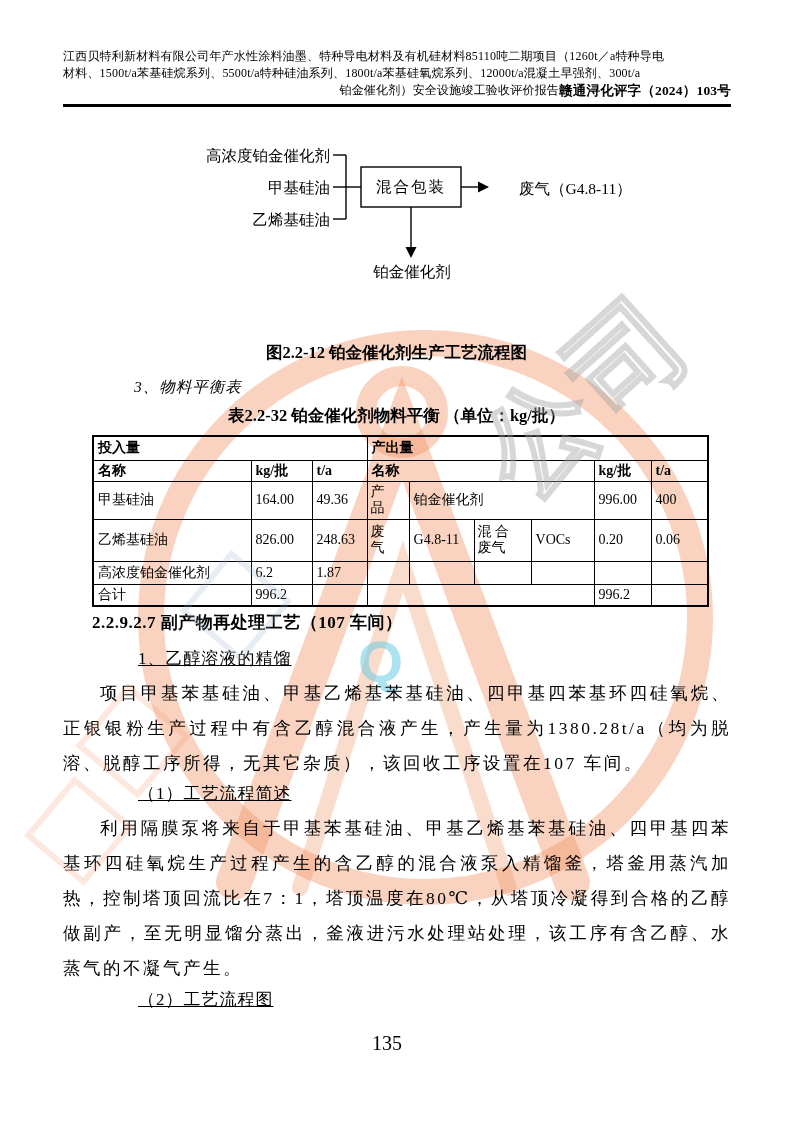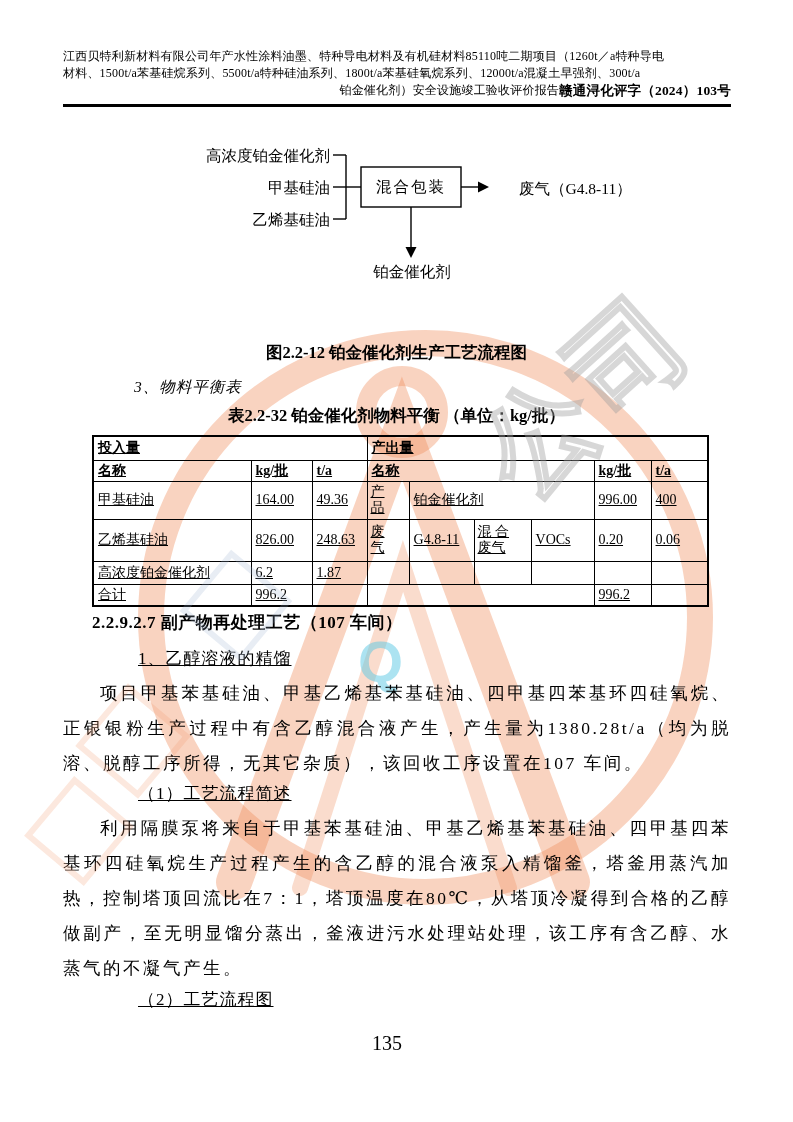--- a/index.html
+++ b/index.html
@@ -25,21 +25,21 @@
   .d-box-label { left:361px; top:167px; width:100px; height:40px;
     display:flex; align-items:center; justify-content:center; font-size:15.5px; letter-spacing:2px; }
   .d-svg { left:0; top:0; }
 
   
   .fig-caption { left:0; top:342px; width:793px; text-align:center; font-weight:bold; font-size:16.5px; }
   .item3 { left:134px; top:377px; font-size:15.5px; letter-spacing:1px;font-style:italic; }
   .tbl-title { left:0; top:405px; width:793px; text-align:center; font-weight:bold; font-size:16.5px; }
 
   
-  .mass-table { left:92px; top:435px;text-decoration:underline; }
+  .mass-table { left:92px; top:435px; }
   table { border-collapse:collapse; table-layout:fixed; width:615px; border:2px solid #000; }
   td { border:1px solid #000; padding:1px 4px; font-size:14px; vertical-align:middle; overflow:hidden; }
   td.hd { font-weight:bold; font-size:14px; }
   td.vtx { white-space:pre-line; line-height:1.15; padding:1px 3px; }
   tr.r1 td { height:24px; } tr.r2 td { height:21px; }
   tr.r3 td { height:38px; } tr.r4 td { height:42px; }
   tr.r5 td { height:23px; } tr.r6 td { height:20px; }
 
   .sec-heading { left:92px; top:611px; font-size:17px; font-weight:bold; letter-spacing:0.5px; }
   .sub-item { left:138px; top:0; font-size:17px; letter-spacing:1px;text-decoration:underline; }

